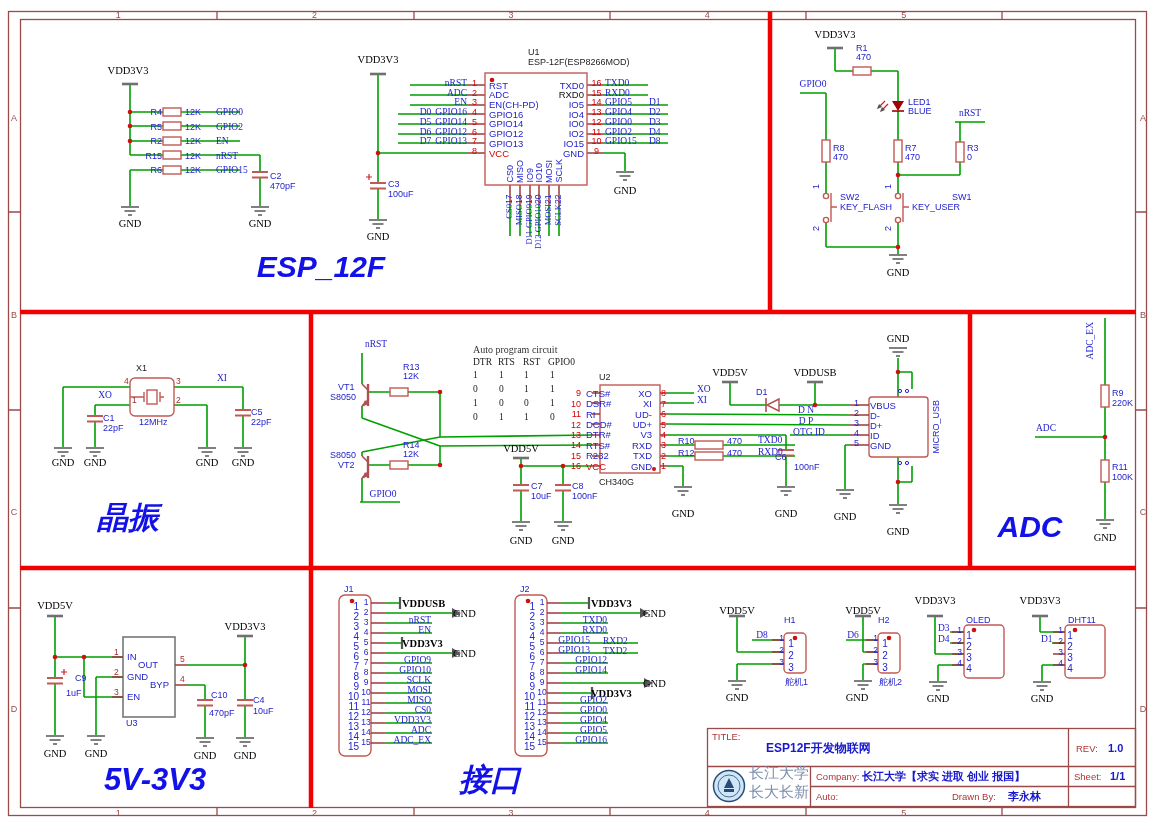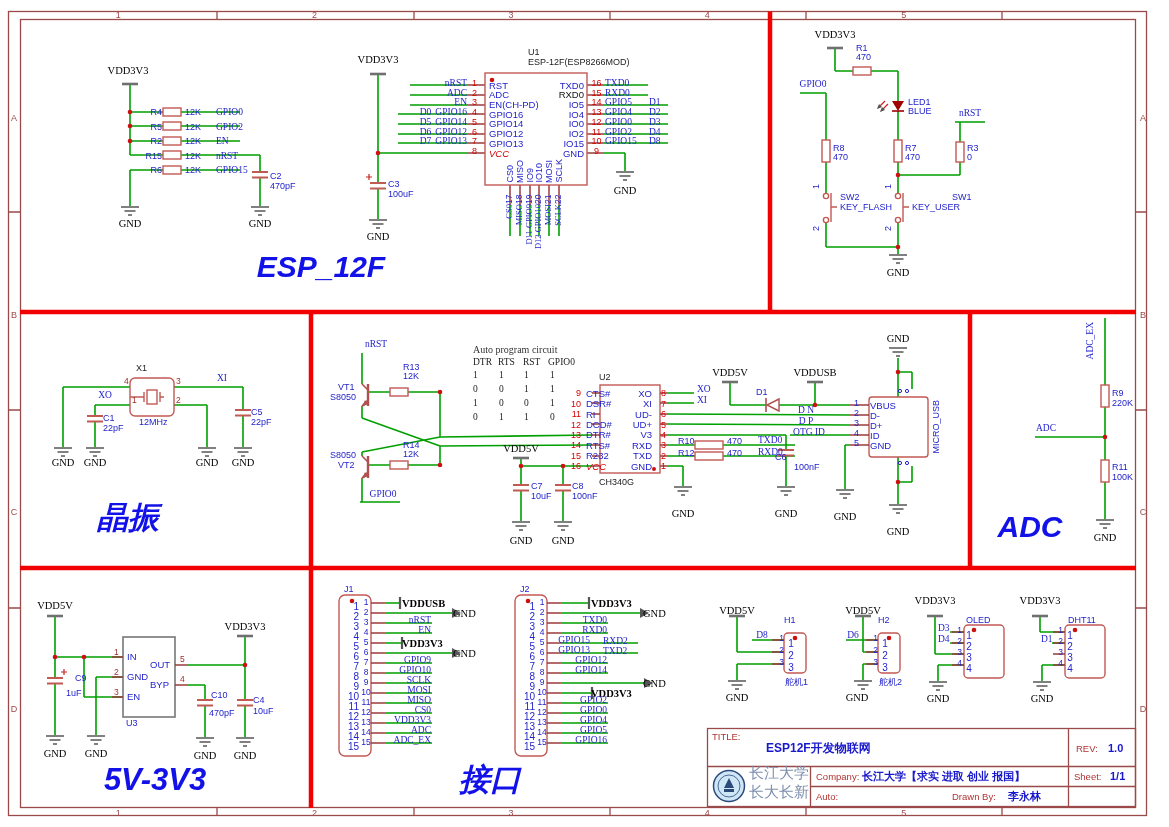--- a/index.html
+++ b/index.html
@@ -24,21 +24,21 @@
   .pls{stroke:#cc2222;stroke-width:1.2;fill:none}
   
   .L{position:absolute;white-space:nowrap;line-height:1;}
   .ctr{transform:translateX(-50%);}
   .fp{font-family:"Liberation Serif",serif;font-size:10.5px;color:#000;}
   .fn{font-family:"Liberation Serif",serif;font-size:9.5px;color:#2323cc;}
   .fr{font-size:9px;color:#2323cc;}
   .fk{font-size:9px;color:#222;}
   .fnum{font-size:8.5px;color:#a03030;}
   .fpn{font-size:9.5px;color:#2323cc;}
-  .red{color:#d40000 !important;font-style:italic;}
+  .red{color:#d40000 !important;}
   .dark{color:#111 !important;}
   .t1{font-size:30px;font-weight:bold;font-style:italic;color:#1111e8;}
   .t2{font-family:"Liberation Serif",serif;font-size:25px;font-weight:bold;color:#1111e8;}
   .t3{font-size:29px;font-weight:bold;font-style:italic;color:#1111e8;}
   .t4{font-size:31px;font-weight:bold;font-style:italic;color:#1111e8;}
   .vt{writing-mode:vertical-rl;transform:rotate(180deg);}
   .tbl{font-size:9.5px;color:#b03434;}
   .tbv{font-size:11px;font-weight:bold;color:#1818cc;}
   .org{font-family:"Liberation Serif",serif;font-size:15px;color:#7d8fae;}
   
@@ -845,21 +845,21 @@
 <div class="L fr" style="left:1112px;top:473px">100K</div>
 <div class="L fp ctr" style="left:1105px;top:533px">GND</div>
 <div class="L t1 ctr" style="left:1030px;top:512px">ADC</div>
 
 <div class="L fp ctr" style="left:55px;top:601px">VDD5V</div>
 <div class="L fr" style="left:75px;top:674px">C9</div>
 <div class="L fr" style="left:66px;top:689px">1uF</div>
 <div class="L fpn" style="left:127px;top:652px">IN</div>
 <div class="L fpn" style="left:127px;top:672px">GND</div>
 <div class="L fpn" style="left:127px;top:692px">EN</div>
-<div class="L fpn" style="left:150px;top:660px">OUT</div>
+<div class="L fpn" style="left:138px;top:660px">OUT</div>
 <div class="L fpn" style="left:150px;top:680px">BYP</div>
 <div class="L fnum" style="left:114px;top:648px">1</div>
 <div class="L fnum" style="left:114px;top:668px">2</div>
 <div class="L fnum" style="left:114px;top:688px">3</div>
 <div class="L fnum" style="left:180px;top:655px">5</div>
 <div class="L fnum" style="left:180px;top:675px">4</div>
 <div class="L fr" style="left:126px;top:719px">U3</div>
 <div class="L fr" style="left:211px;top:691px">C10</div>
 <div class="L fr" style="left:209px;top:709px">470pF</div>
 <div class="L fr" style="left:253px;top:696px">C4</div>

